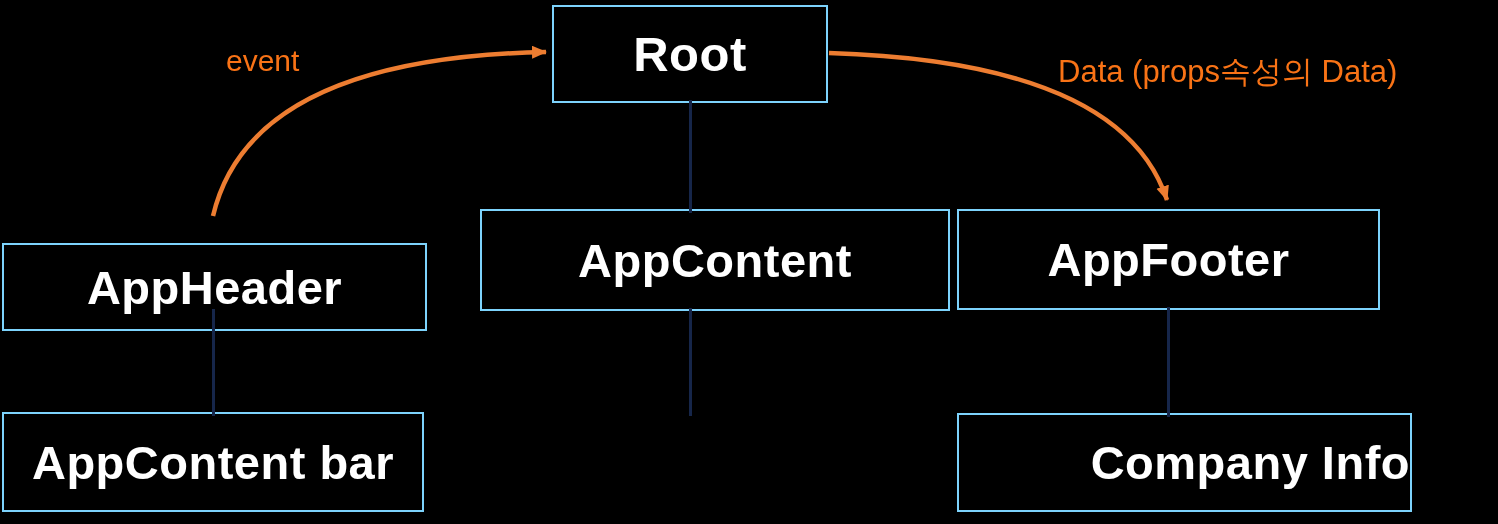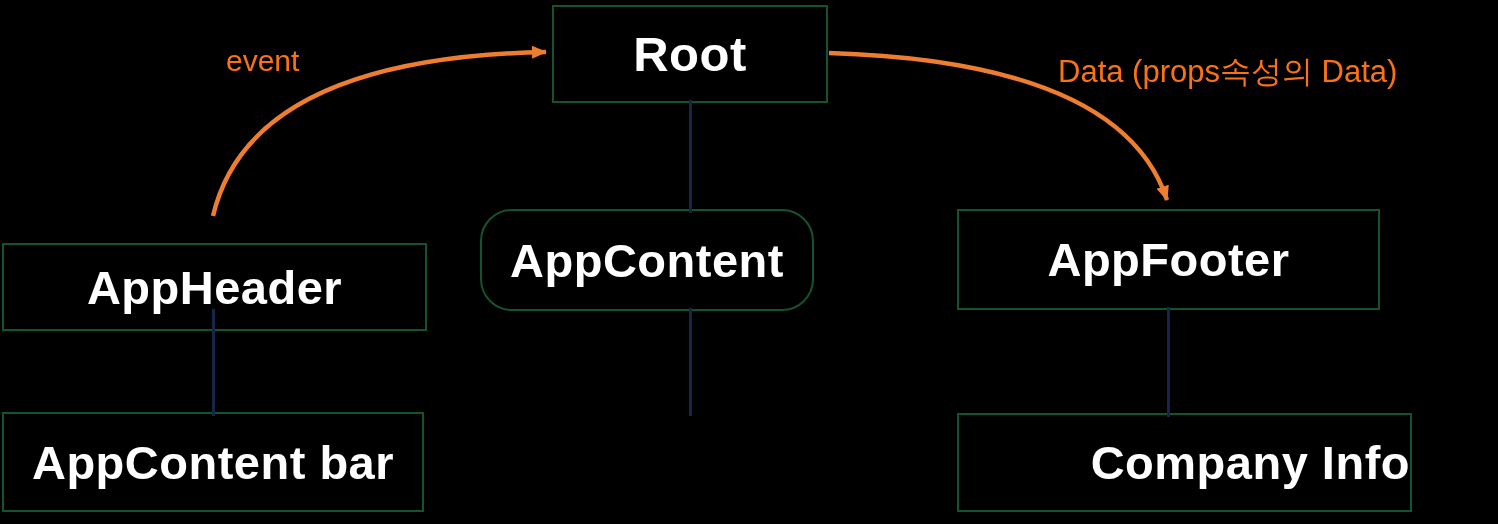--- a/index.html
+++ b/index.html
@@ -8,34 +8,34 @@
     width: 1498px;
     height: 524px;
     background: #000000;
     overflow: hidden;
     font-family: "Liberation Sans", sans-serif;
   }
   .node {
     position: absolute;
     box-sizing: border-box;
     background: #000000;
-    border: 2px solid #14532d;
+    border: 2px solid #7dd3fc;
     color: #ffffff;
     display: flex;
     align-items: center;
     justify-content: center;
     font-weight: 700;
     font-size: 47px;
     letter-spacing: 0.5px;
     z-index: 1;
   }
   
   .n-root          { left: 552px; top: 5px;   width: 276px; height: 98px;  font-size: 49px; }
   .n-app-header    { left: 2px;   top: 210px; width: 425px; height: 88px; margin-top: 33px; }
-  .n-app-content   { left: 480px; top: 209px; width: 334px; height: 102px; border-radius: 32px; }
+  .n-app-content   { left: 480px; top: 209px; width: 470px; height: 102px; }
   .n-app-footer    { left: 957px; top: 209px; width: 423px; height: 101px; }
   .n-navigation-bar{ left: 2px;   top: 412px; width: 422px; height: 100px; }
   .n-login-form    { left: 481px; top: 412px; width: 419px; height: 100px; }
   .n-company-info  { left: 957px; top: 413px; width: 455px; height: 99px; justify-content: flex-end;  }
 
   svg.overlay {
     position: absolute;
     left: 0; top: 0;
     width: 1498px; height: 524px;
     z-index: 2;

